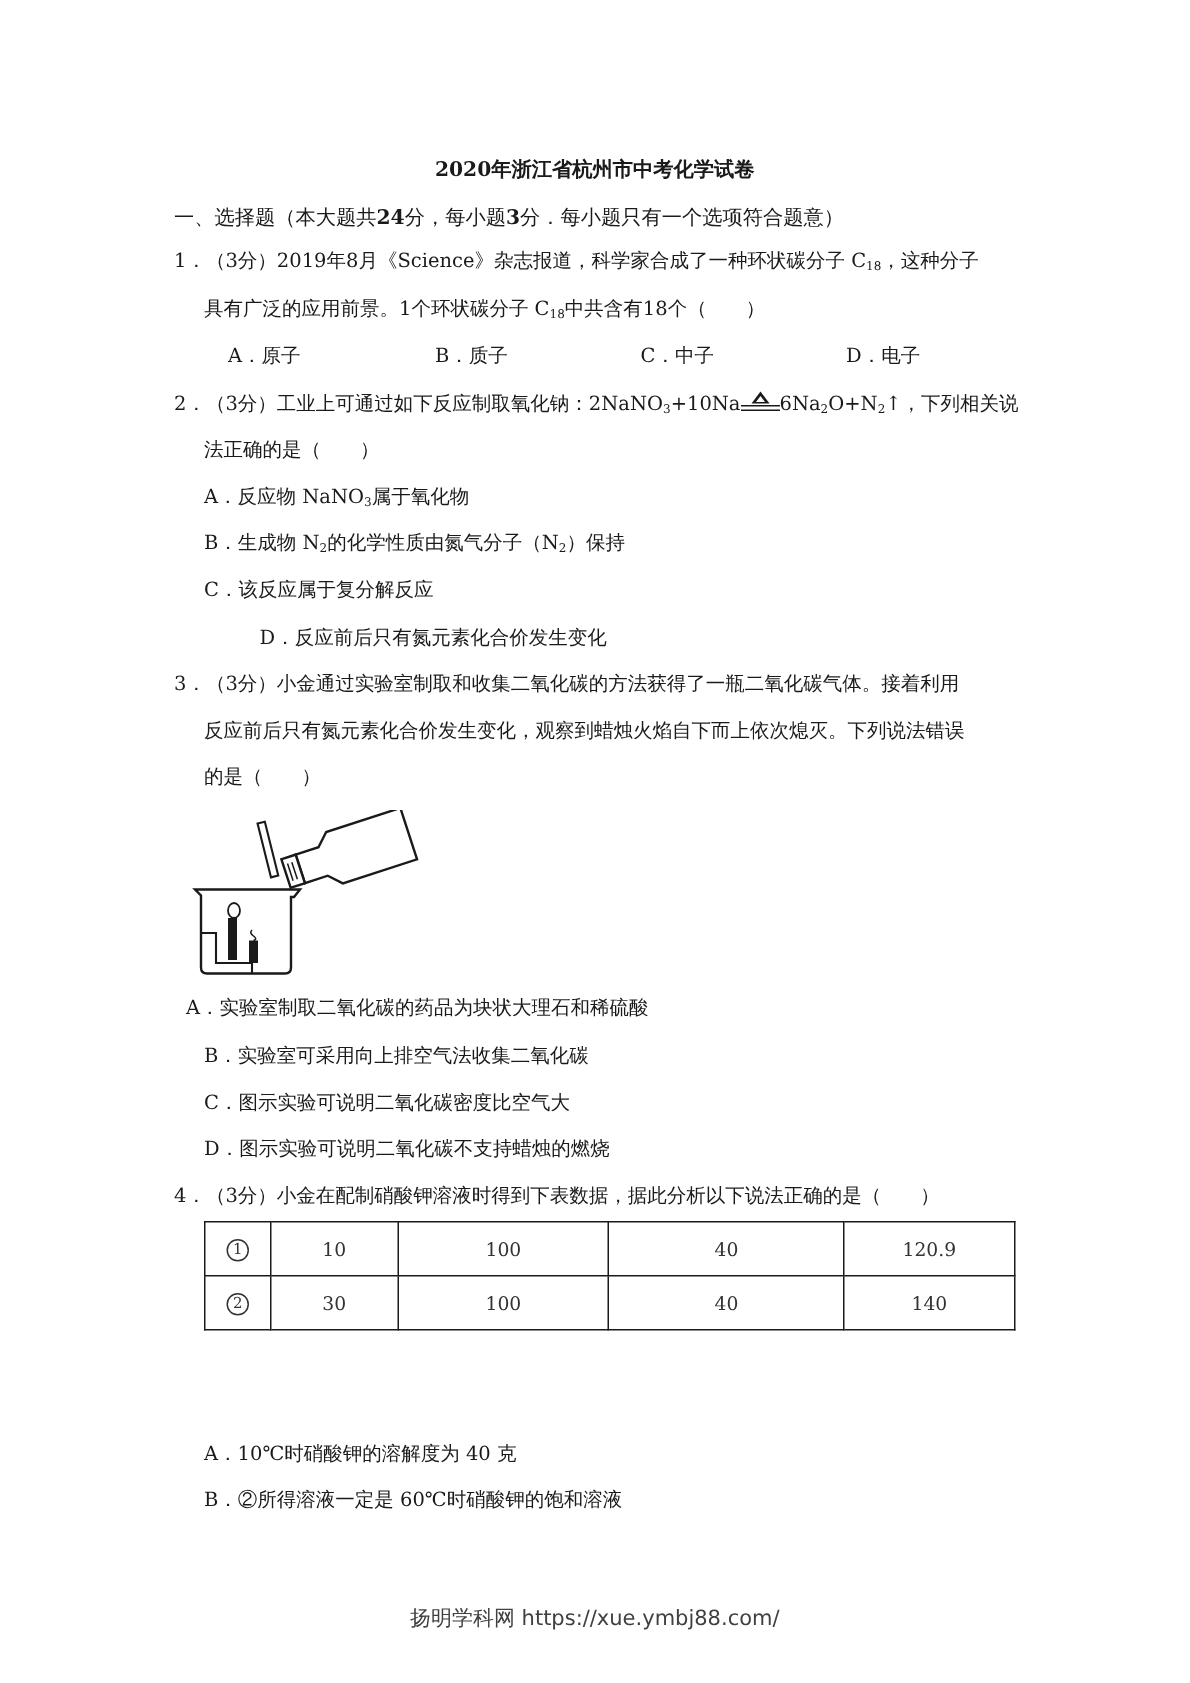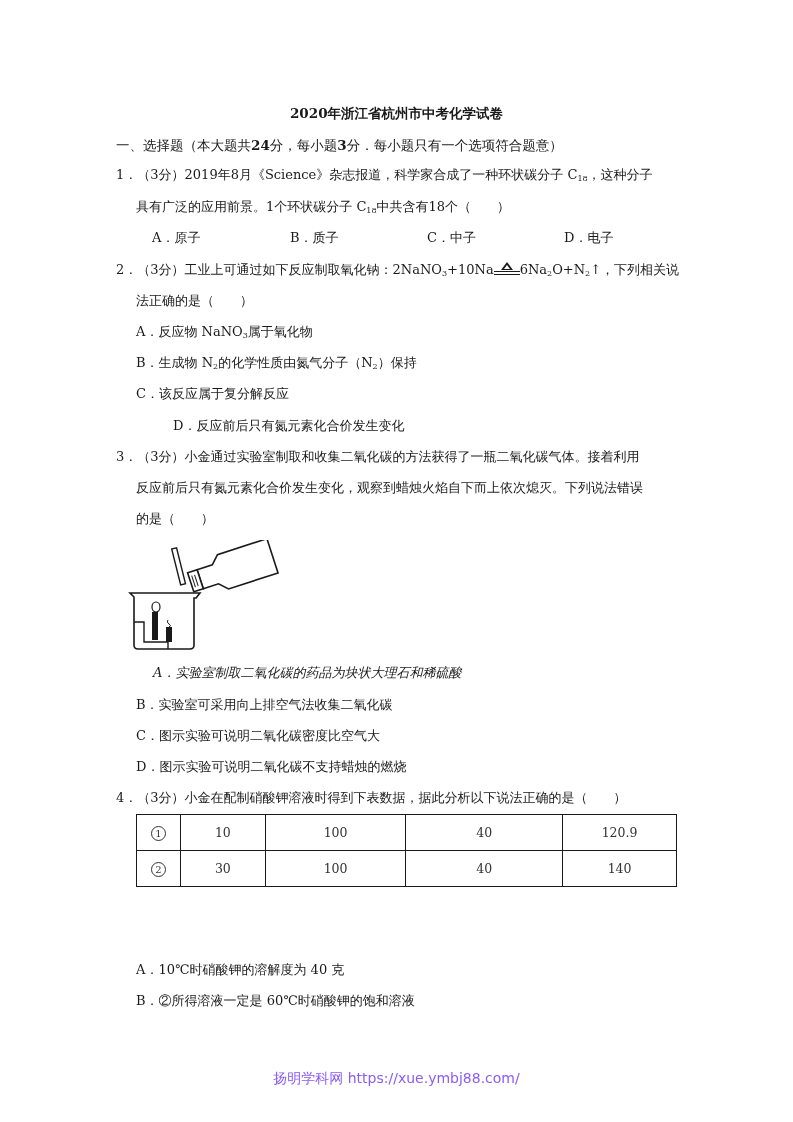--- a/index.html
+++ b/index.html
@@ -39,21 +39,21 @@
     padding: 0; color: #333;
   }
   table.data tr.head td { height: 65px; padding-top: 8px; line-height: 26px; vertical-align: top; }
   table.data tr.row td { height: 35px; vertical-align: middle; }
   .circ {
     display: inline-block; width: 13px; height: 13px; border: 1px solid #333; border-radius: 50%;
     font-size: 10px; line-height: 13px; text-align: center;
   }
   .footer {
     position: absolute; left: 0; width: 793px; top: 1070px; text-align: center;
-    font-family: "DejaVu Sans", "Liberation Sans", sans-serif; font-size: 14px; color: #8b5cf6;
+    font-family: "DejaVu Sans", "Liberation Sans", sans-serif; font-size: 14px; color: #404040;
   }
 </style>
 </head>
 <body>
 
 <div class="abs title">2020年浙江省杭州市中考化学试卷</div>
 
 <div class="abs section"><span>一、选择题（本大题共</span><b>24</b><span>分，每小题</span><b>3</b><span>分．每小题只有一个选项符合题意）</span></div>
 
 <div class="abs" style="left:116px; top:166px;"><span>1．</span><span>（3分）</span><span>2019年8月《Science》杂志报道，科学家合成了一种环状碳分子 C</span><sub>18</sub><span>，这种分子</span></div>
@@ -91,21 +91,21 @@
 
   <path d="M 6 82 L 16 82 L 16 102 L 40 102 L 40 109" fill="none" stroke="#1a1a1a" stroke-width="1.4"></path>
 
   <rect x="24" y="72" width="6" height="28" fill="#1a1a1a"></rect>
   <ellipse cx="28" cy="67" rx="4" ry="5" fill="#fff" stroke="#1a1a1a" stroke-width="1.2"></ellipse>
 
   <rect x="38" y="87" width="6" height="15" fill="#1a1a1a"></rect>
   <path d="M 40 80 Q 38 82 41 84 Q 44 86 41 87" fill="none" stroke="#1a1a1a" stroke-width="1"></path>
 </svg>
 
-<div class="abs" style="left:153px; top:664px;font-style:italic;"><span>A．</span><span>实验室制取二氧化碳的药品为块状大理石和稀硫酸</span></div>
+<div class="abs" style="left:124px; top:664px;"><span>A．</span><span>实验室制取二氧化碳的药品为块状大理石和稀硫酸</span></div>
 <div class="abs" style="left:136px; top:696px;"><span>B．</span><span>实验室可采用向上排空气法收集二氧化碳</span></div>
 <div class="abs" style="left:136px; top:727px;"><span>C．</span><span>图示实验可说明二氧化碳密度比空气大</span></div>
 <div class="abs" style="left:136px; top:758px;"><span>D．</span><span>图示实验可说明二氧化碳不支持蜡烛的燃烧</span></div>
 
 <div class="abs" style="left:116px; top:789px;"><span>4．</span><span>（3分）</span><span>小金在配制硝酸钾溶液时得到下表数据，据此分析以下说法正确的是（　　）</span></div>
 
 <table class="data">
   <colgroup>
     <col style="width:44px">
       <col style="width:85px">

